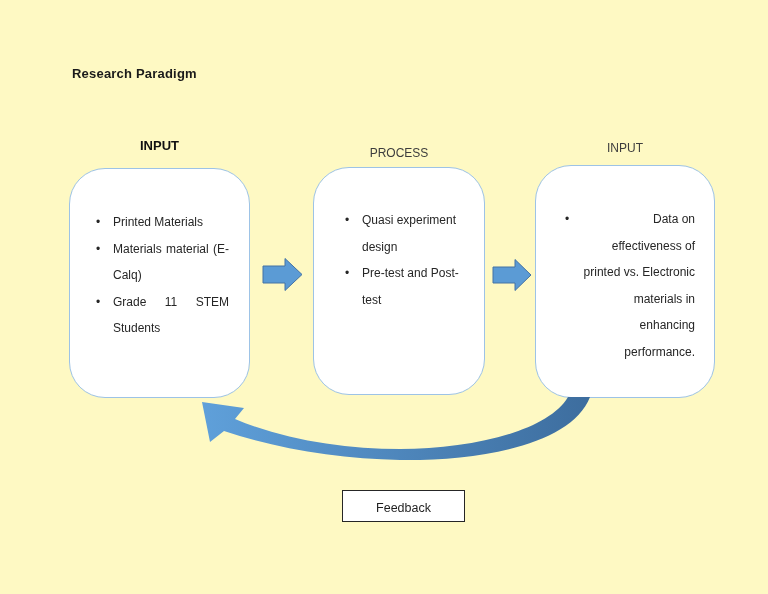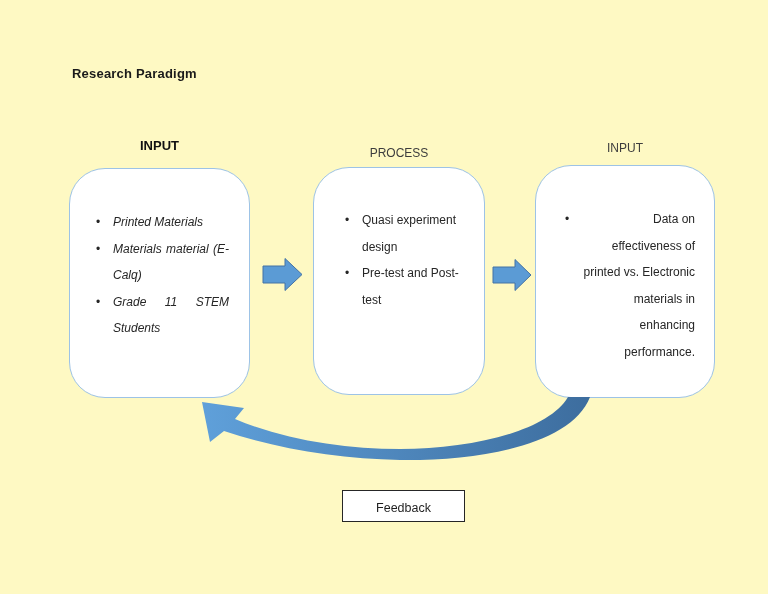--- a/index.html
+++ b/index.html
@@ -38,21 +38,21 @@
   .bullet-item { display: flex; align-items: flex-start; }
   .bullet {
     flex: 0 0 17px; width: 17px;
     font-size: 12px; line-height: 26.5px;
   }
   .box-output .bullet { flex-basis: 18px; width: 18px; }
   .bullet-text {
     font-size: 12px; line-height: 26.5px;
     color: #262626;
   }
-  .box-input  .bullet-text { width: 116px; text-align: justify; font-style: italic; }
+  .box-input  .bullet-text { width: 116px; text-align: justify; }
   .box-process .bullet-text { width: 98px; }
   .box-output .bullet-text { width: 112px; text-align: right; }
 
   .arrow-layer {
     position: absolute; left: 0; top: 0;
     width: 768px; height: 594px;
     pointer-events: none;
   }
   .feedback-box {
     position: absolute; left: 342px; top: 490px;

